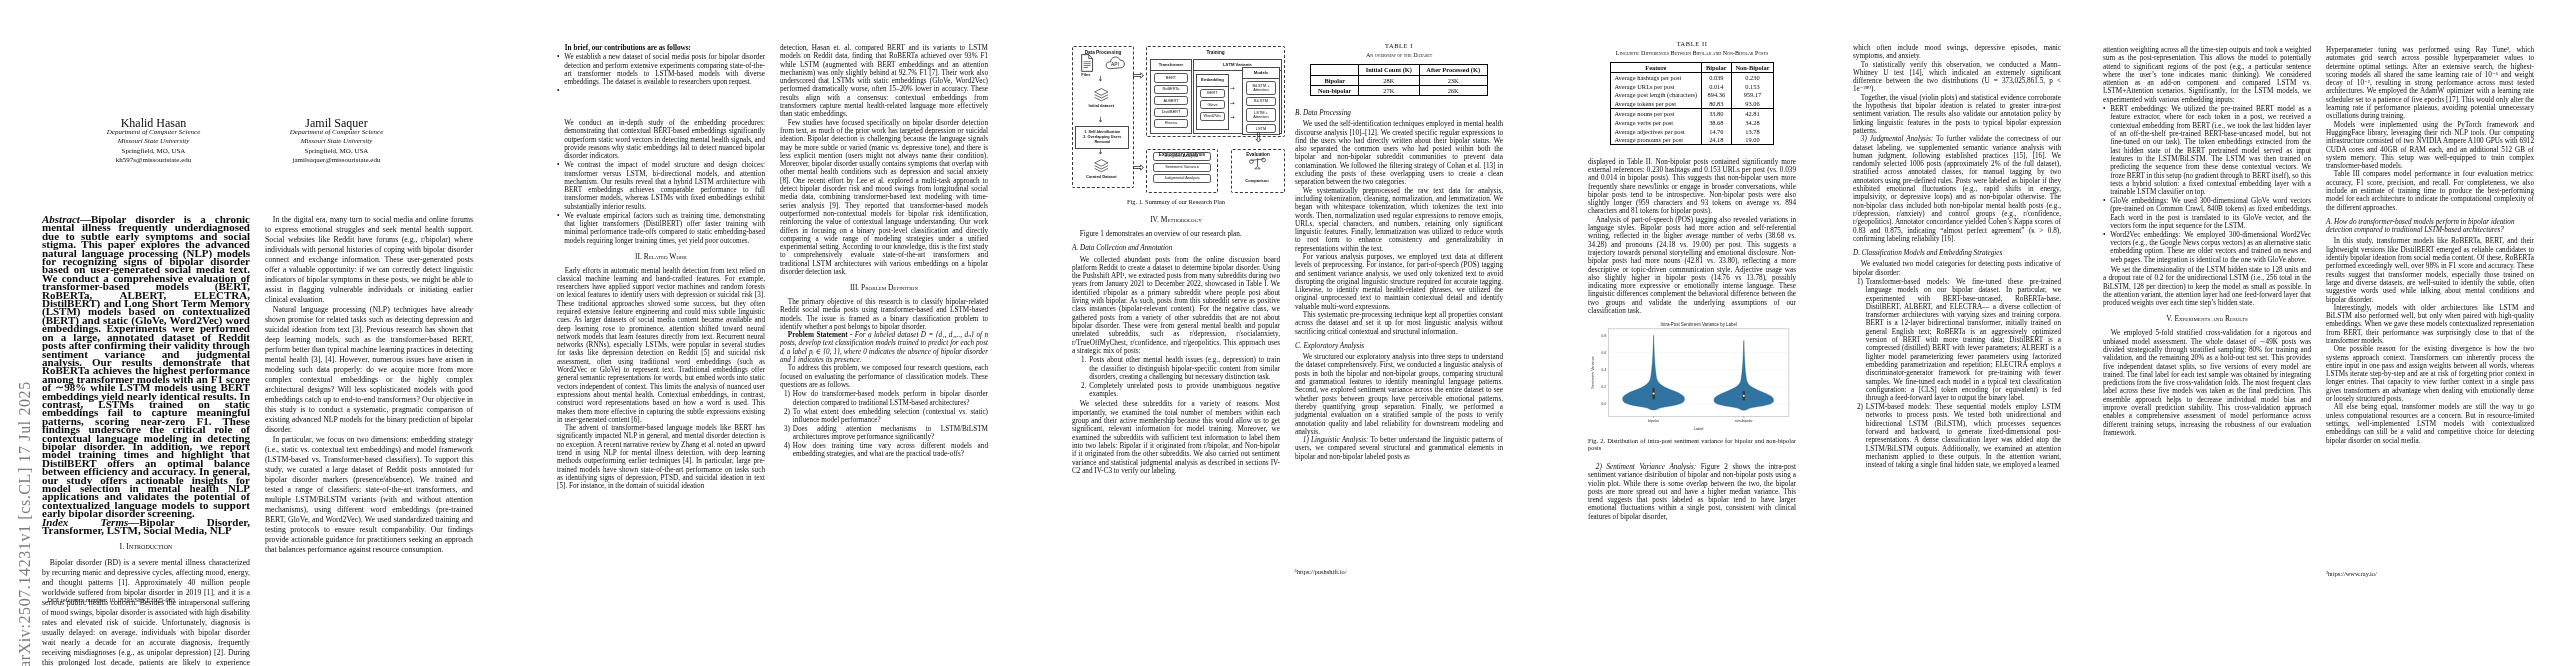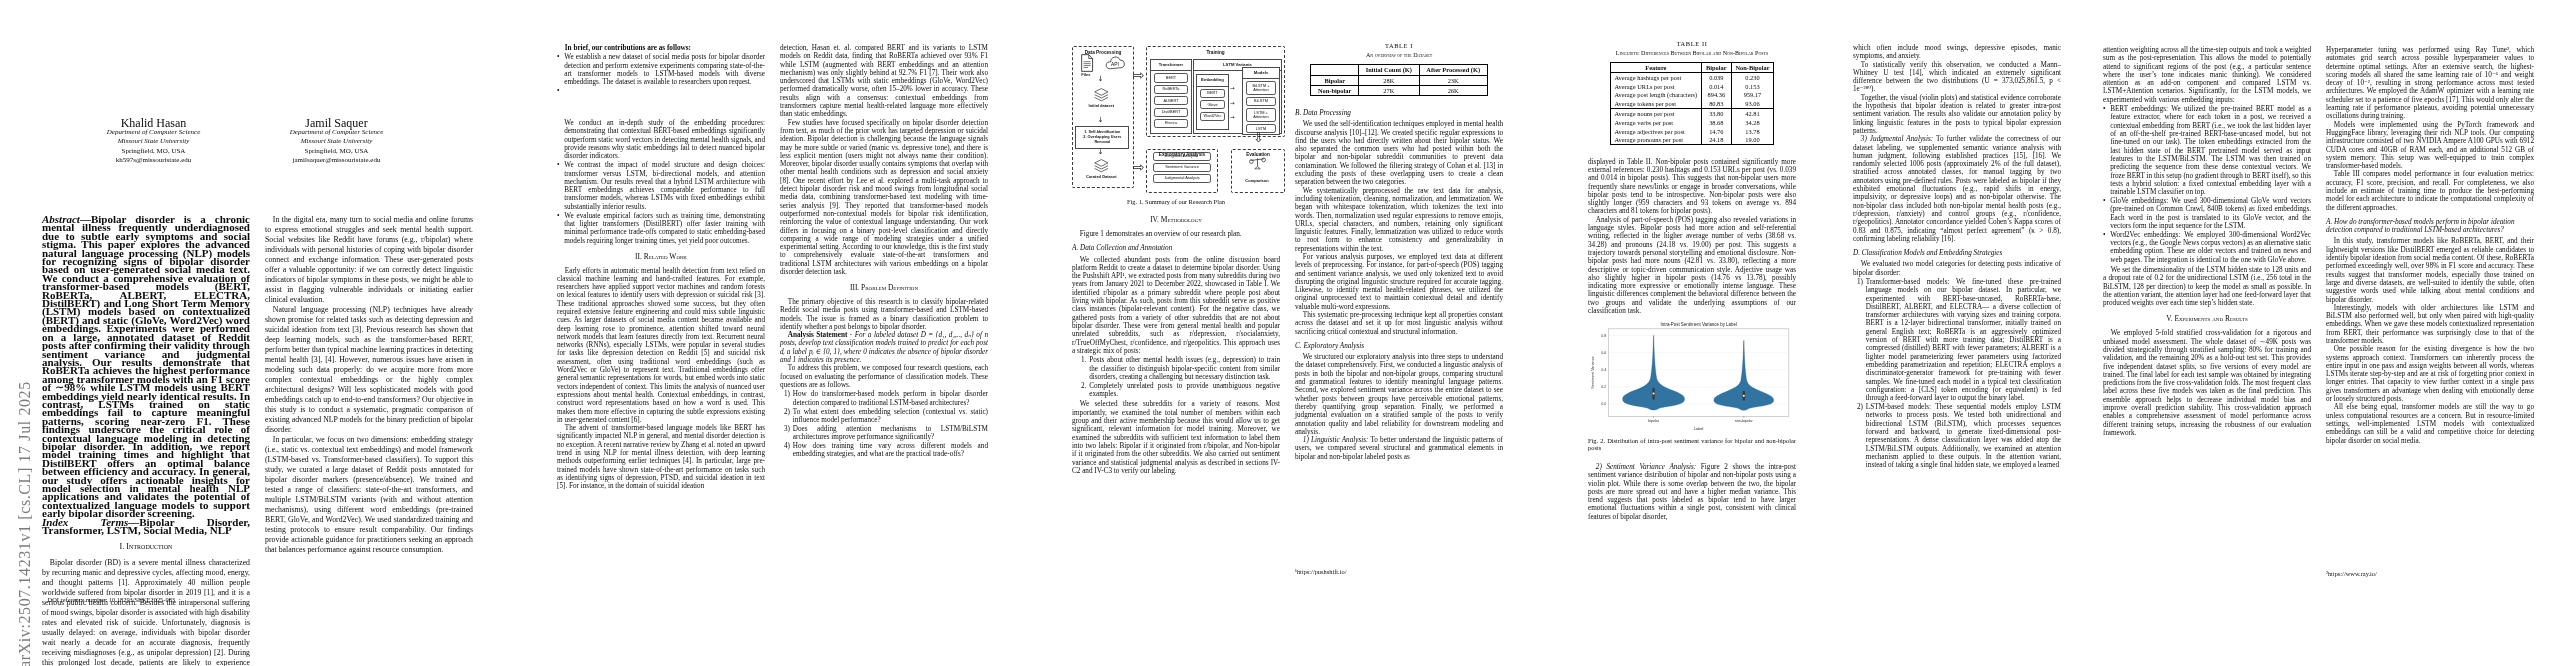--- a/index.html
+++ b/index.html
@@ -125,21 +125,21 @@
       </div>
       <div class="h">II. Related Work</div>
       <p class="para"><span>Early efforts in automatic mental health detection from text relied on classical machine learning and hand-crafted features. For example, researchers have applied support vector machines and random forests on lexical features to identify users with depression or suicidal risk [3]. These traditional approaches showed some success, but they often required extensive feature engineering and could miss subtle linguistic cues. As larger datasets of social media content became available and deep learning rose to prominence, attention shifted toward neural network models that learn features directly from text. Recurrent neural networks (RNNs), especially LSTMs, were popular in several studies for tasks like depression detection on Reddit [5] and suicidal risk assessment, often using traditional word embeddings (such as Word2Vec or GloVe) to represent text. Traditional embeddings offer general semantic representations for words, but embed words into static vectors independent of context. This limits the analysis of nuanced user expressions about mental health. Contextual embeddings, in contrast, construct word representations based on how a word is used. This makes them more effective in capturing the subtle expressions existing in user-generated content [6].</span></p>
       <p class="para"><span>The advent of transformer-based language models like BERT has significantly impacted NLP in general, and mental disorder detection is no exception. A recent narrative review by Zhang et al. noted an upward trend in using NLP for mental illness detection, with deep learning methods outperforming earlier techniques [4]. In particular, large pre-trained models have shown state-of-the-art performance on tasks such as identifying signs of depression, PTSD, and suicidal ideation in text [5]. For instance, in the domain of suicidal ideation</span></p>
     </div>
     <div class="col c2" style="left: 265px; top: 44px;">
       <p class="para ni"><span>detection, Hasan et. al. compared BERT and its variants to LSTM models on Reddit data, finding that RoBERTa achieved over 93% F1 while LSTM (augmented with BERT embeddings and an attention mechanism) was only slightly behind at 92.7% F1 [7]. Their work also underscored that LSTMs with static embeddings (GloVe, Word2Vec) performed dramatically worse, often 15–20% lower in accuracy. These results align with a consensus: contextual embeddings from transformers capture mental health-related language more effectively than static embeddings.</span></p>
       <p class="para"><span>Few studies have focused specifically on bipolar disorder detection from text, as much of the prior work has targeted depression or suicidal ideation. Bipolar detection is challenging because the language signals may be more subtle or varied (manic vs. depressive tone), and there is less explicit mention (users might not always name their condition). Moreover, bipolar disorder usually contains symptoms that overlap with other mental health conditions such as depression and social anxiety [8]. One recent effort by Lee et al. explored a multi-task approach to detect bipolar disorder risk and mood swings from longitudinal social media data, combining transformer-based text modeling with time-series analysis [9]. They reported that transformer-based models outperformed non-contextual models for bipolar risk identification, reinforcing the value of contextual language understanding. Our work differs in focusing on a binary post-level classification and directly comparing a wide range of modeling strategies under a unified experimental setting. According to our knowledge, this is the first study to comprehensively evaluate state-of-the-art transformers and traditional LSTM architectures with various embeddings on a bipolar disorder detection task.</span></p>
       <div class="h">III. Problem Definition</div>
       <p class="para"><span>The primary objective of this research is to classify bipolar-related Reddit social media posts using transformer-based and LSTM-based models. The issue is framed as a binary classification problem to identify whether a post belongs to bipolar disorder.</span></p>
-      <p class="para"><span class="lead b">Analysis Statement -</span><span class="it"> For a labeled dataset D = {d₁, d₂,.., dₙ} of n posts, develop text classification models trained to predict for each post dᵢ a label pᵢ ∈ {0, 1}, where 0 indicates the absence of bipolar disorder and 1 indicates its presence.</span></p>
+      <p class="para"><span class="lead b">Problem Statement -</span><span class="it"> For a labeled dataset D = {d₁, d₂,.., dₙ} of n posts, develop text classification models trained to predict for each post dᵢ a label pᵢ ∈ {0, 1}, where 0 indicates the absence of bipolar disorder and 1 indicates its presence.</span></p>
       <p class="para"><span>To address this problem, we composed four research questions, each focused on evaluating the performance of classification models. These questions are as follows.</span></p>
       <div class="list">
         <div class="oli">
           <span class="omk">1)</span>
           <span class="otx">How do transformer-based models perform in bipolar disorder detection compared to traditional LSTM-based architectures?</span>
         </div>
         <div class="oli">
           <span class="omk">2)</span>
           <span class="otx">To what extent does embedding selection (contextual vs. static) influence model performance?</span>
         </div>

